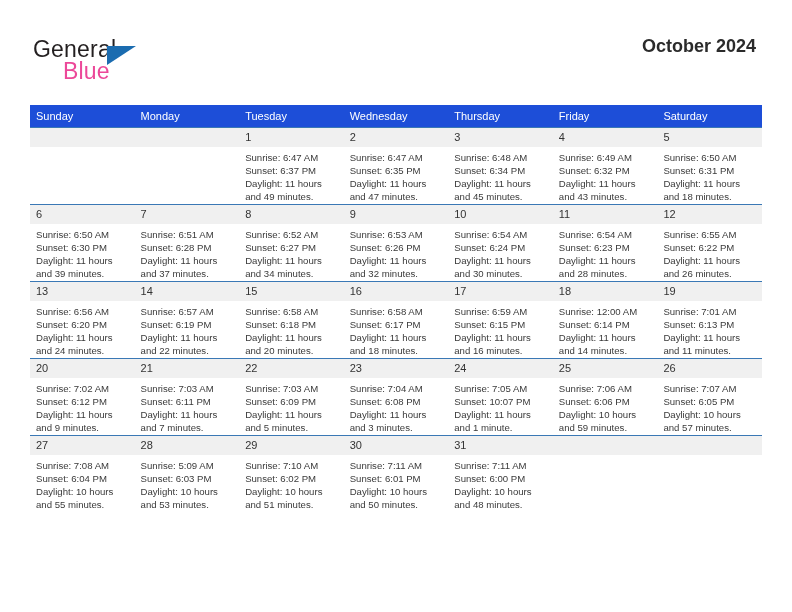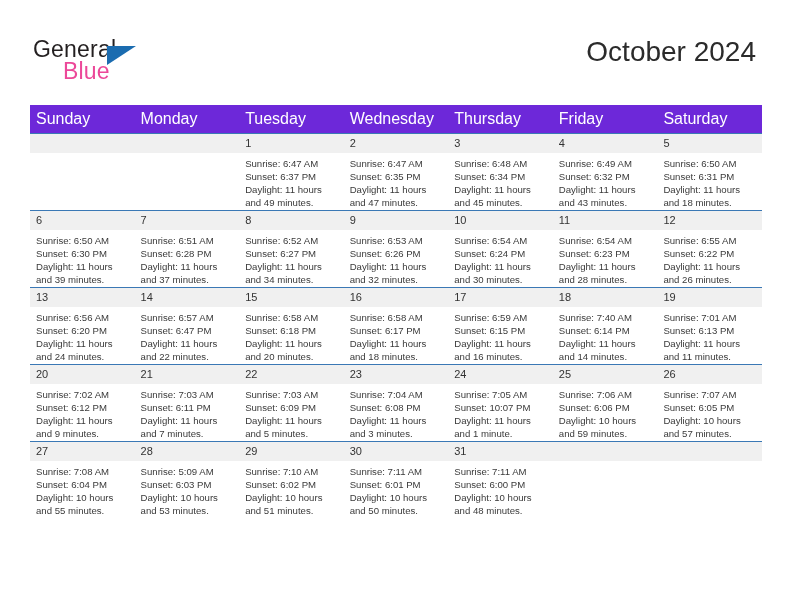--- a/index.html
+++ b/index.html
@@ -60,24 +60,25 @@
     top: 10px;
     width: 0;
     height: 0;
     border-left: 29px solid #1b6cb0;
     border-bottom: 19px solid transparent;
   }
   .title {
     position: absolute;
     right: 36px;
     top: 36px;
-    font-size: 28px;
+    font-size: 18px;
     color: #2b2b2b;
     text-align: center;
     white-space: nowrap;
+    font-weight: bold;
   }
   .subtitle {
     position: absolute;
     right: 36px;
     top: 78px;
     font-size: 13.5px;
     color: #2b2b2b;
     text-align: right;
     white-space: nowrap;
   }
@@ -85,23 +86,23 @@
   
   .calendar {
     position: absolute;
     left: 30px;
     top: 105px;
     width: 732px;
     border-collapse: collapse;
     table-layout: fixed;
   }
   .calendar th {
-    background: #6d28d9;
+    background: #1d4ed8;
     color: #ffffff;
-    font-size: 16px;
+    font-size: 11px;
     font-weight: normal;
     text-align: left;
     padding: 5px 0 5px 6px;
     height: 11px;
     border: 0;
   }
   .calendar td {
     vertical-align: top;
     padding: 0;
     border: 0;
@@ -288,21 +289,21 @@
               <div>Sunrise: 6:56 AM</div>
               <div>Sunset: 6:20 PM</div>
               <div>Daylight: 11 hours</div>
               <div>and 24 minutes.</div>
             </div>
           </td>
           <td>
             <div class="daynum">14</div>
             <div class="details">
               <div>Sunrise: 6:57 AM</div>
-              <div>Sunset: 6:47 PM</div>
+              <div>Sunset: 6:19 PM</div>
               <div>Daylight: 11 hours</div>
               <div>and 22 minutes.</div>
             </div>
           </td>
           <td>
             <div class="daynum">15</div>
             <div class="details">
               <div>Sunrise: 6:58 AM</div>
               <div>Sunset: 6:18 PM</div>
               <div>Daylight: 11 hours</div>
@@ -323,21 +324,21 @@
             <div class="details">
               <div>Sunrise: 6:59 AM</div>
               <div>Sunset: 6:15 PM</div>
               <div>Daylight: 11 hours</div>
               <div>and 16 minutes.</div>
             </div>
           </td>
           <td>
             <div class="daynum">18</div>
             <div class="details">
-              <div>Sunrise: 7:40 AM</div>
+              <div>Sunrise: 12:00 AM</div>
               <div>Sunset: 6:14 PM</div>
               <div>Daylight: 11 hours</div>
               <div>and 14 minutes.</div>
             </div>
           </td>
           <td>
             <div class="daynum">19</div>
             <div class="details">
               <div>Sunrise: 7:01 AM</div>
               <div>Sunset: 6:13 PM</div>

